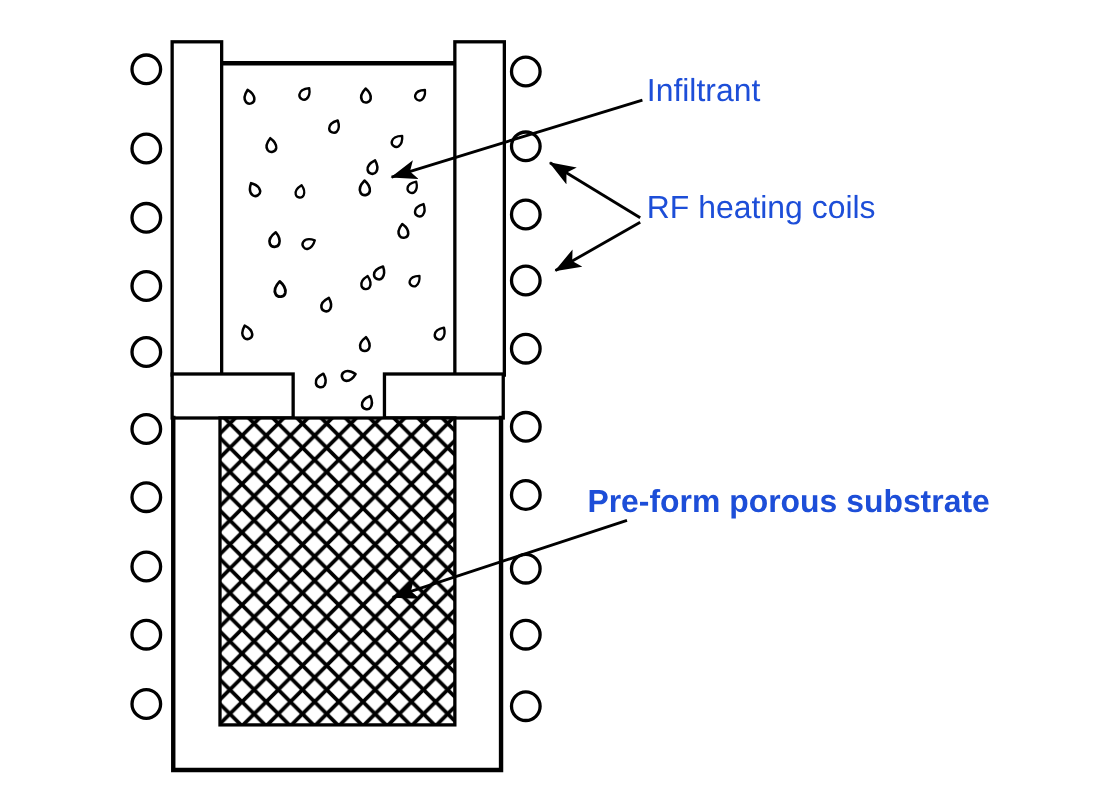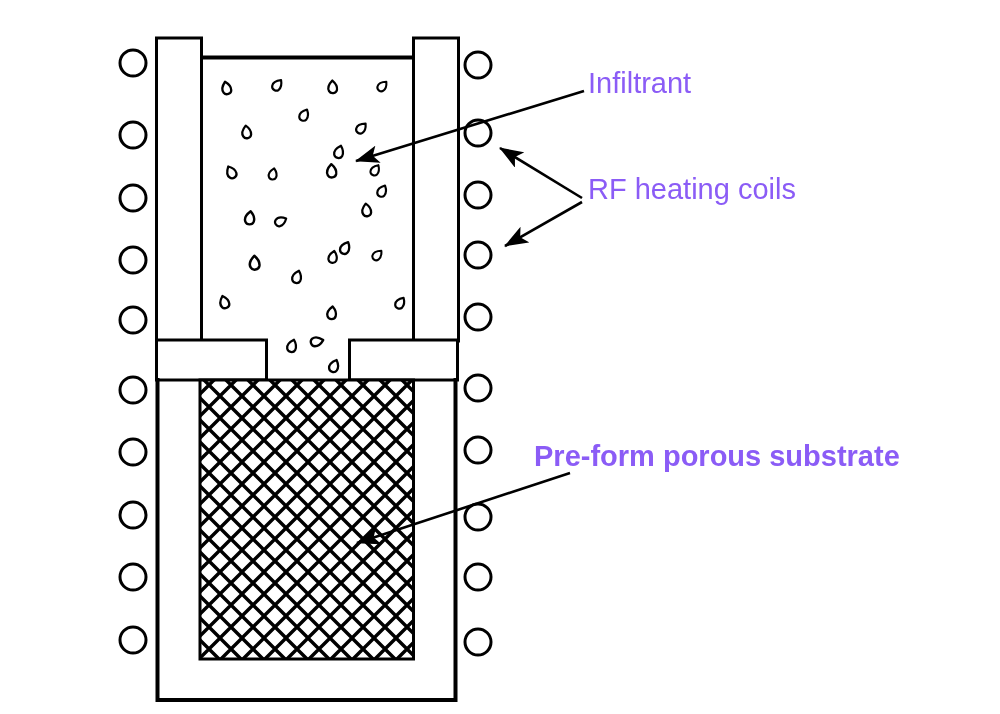--- a/index.html
+++ b/index.html
@@ -13,21 +13,21 @@
   #diagram-svg{position:absolute;left:0;top:0;}
   .structure{fill:#ffffff;stroke:#000000;stroke-width:3;}
   .rim{stroke:#000000;stroke-width:4;}
   .vessel{fill:none;stroke:#000000;stroke-width:4;}
   .substrate-block{stroke:#000000;stroke-width:3;}
   .coil{fill:#ffffff;stroke:#000000;stroke-width:3;}
   .droplet{fill:#ffffff;stroke:#000000;stroke-width:2.3;stroke-linejoin:round;}
   .leader{stroke:#000000;stroke-width:2.6;}
   .diagram-label{
     position:absolute;
-    color:#8b5cf6;
+    color:#1d4ed8;
     white-space:nowrap;
     line-height:1;
     font-size:29px;
     letter-spacing:0px;
   }
   #label-infiltrant{left:588px;top:69px;}
   #label-rf{left:588px;top:175px;}
   #label-substrate{left:534px;top:442px;font-weight:bold;}
 </style>
 </head>

